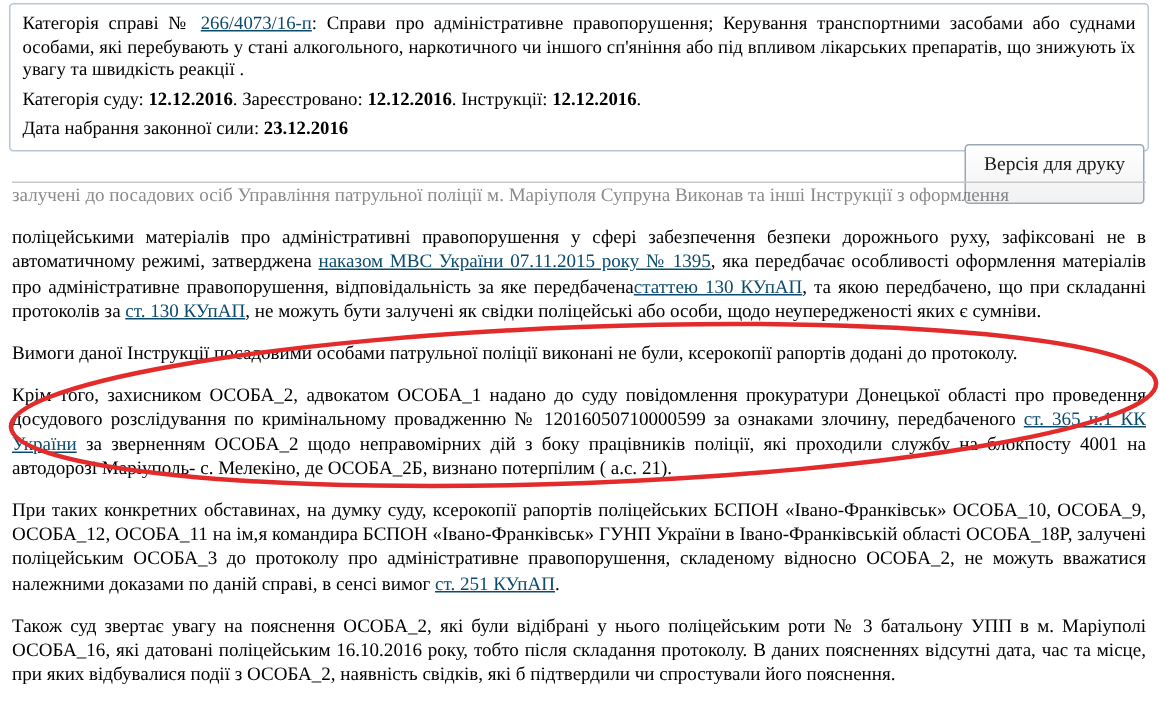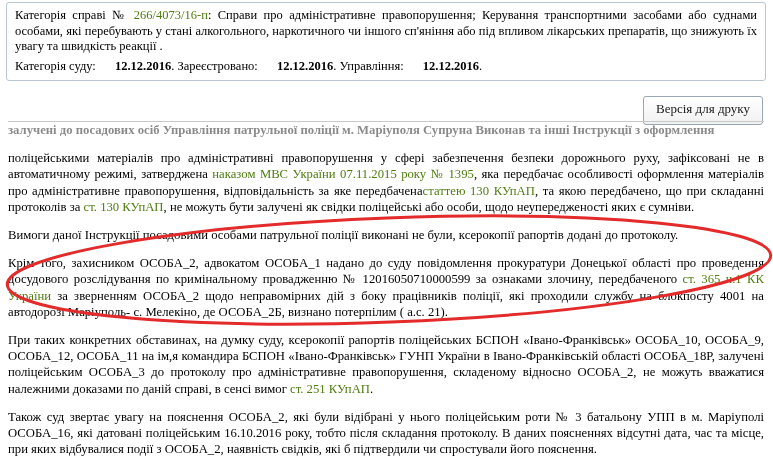--- a/index.html
+++ b/index.html
@@ -29,36 +29,37 @@
     padding: 5px 8px 6px 8px;
   }
   .hdr-line {
     font-size: 12.5px;
     line-height: 15.5px;
     text-align: justify;
   }
   .hdr-line2 { margin-top: 4px; }
   .hdr-line3 { margin-top: 4px; }
   .lnk {
-    color: #4d7c0f;
+    color: #0c4a6e;
+    text-decoration: underline;
     cursor: pointer;
   }
-  .bold { font-weight: bold; margin-left: 16px; }
+  .bold { font-weight: bold; }
 
   
   .print-btn {
     position: absolute;
     right: 10px;
     top: 96px;
     border: 1px solid #9aa7b4;
     border-radius: 3px;
     background: linear-gradient(#ffffff, #f1f1f1);
     font-family: "Liberation Serif", serif;
     font-size: 13px;
-    padding: 4px 12px 7px 12px;
+    padding: 4px 12px 18px 12px;
     color: #1a1a1a;
     cursor: pointer;
   }
 
   
   .doc-panel {
     position: absolute;
     left: 8px;
     top: 122px;
     width: 756px;
@@ -70,21 +71,20 @@
     font-size: 12.7px;
     line-height: 16.2px;
     text-align: justify;
     text-indent: 0;
   }
   .p-clip {
     
     margin-top: -7px;
     color: #2a2a2a;
     opacity: .55;
-    font-weight: bold;
   }
   .sep-line {
     position: absolute;
     left: 8px;
     top: 121px;
     width: 756px;
     height: 1px;
     background: #c8c8c8;
   }
 
@@ -99,21 +99,24 @@
   }
 </style>
 </head>
 <body>
 
 <div class="header-card">
   <div class="hdr-line">
     <span>Категорія справі № </span><a class="lnk">266/4073/16-п</a><span>: Справи про адміністративне правопорушення; Керування транспортними засобами або суднами особами, які перебувають у стані алкогольного, наркотичного чи іншого сп'яніння або під впливом лікарських препаратів, що знижують їх увагу та швидкість реакції .</span>
   </div>
   <div class="hdr-line hdr-line2">
-    <span>Категорія суду: </span><span class="bold">12.12.2016</span><span>. Зареєстровано: </span><span class="bold">12.12.2016</span><span>. Управління: </span><span class="bold">12.12.2016</span><span>.</span>
+    <span>Категорія суду: </span><span class="bold">12.12.2016</span><span>. Зареєстровано: </span><span class="bold">12.12.2016</span><span>. Інструкції: </span><span class="bold">12.12.2016</span><span>.</span>
+  </div>
+  <div class="hdr-line hdr-line3">
+    <span>Дата набрання законної сили: </span><span class="bold">23.12.2016</span>
   </div>
 </div>
 
 <button class="print-btn">Версія для друку</button>
 
 <div class="sep-line"></div>
 
 <div class="doc-panel">
 
   <p class="p-clip">залучені до посадових осіб Управління патрульної поліції м. Маріуполя Супруна Виконав та інші Інструкції з оформлення</p>

